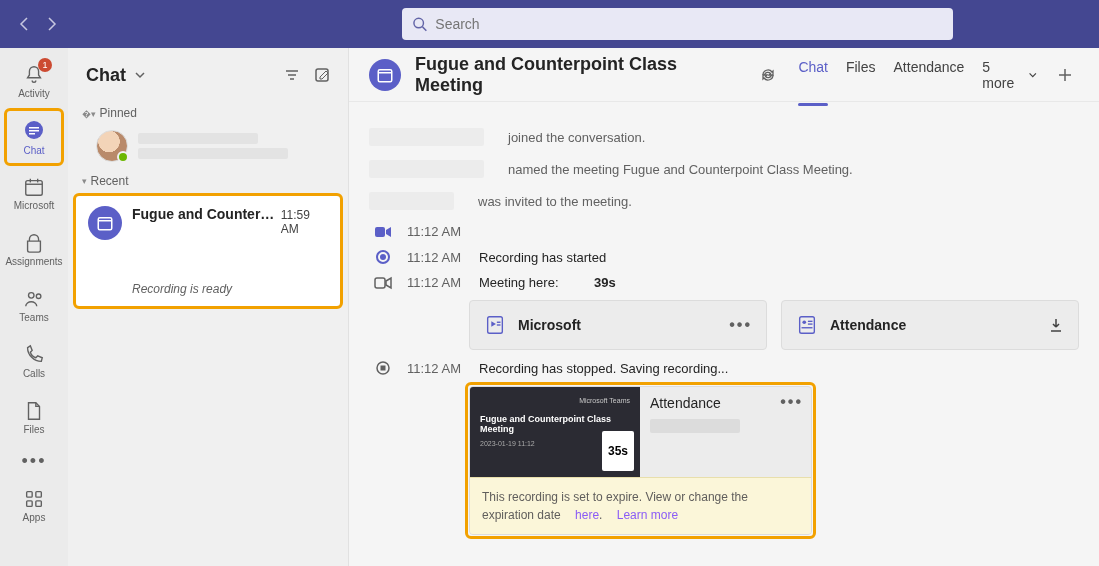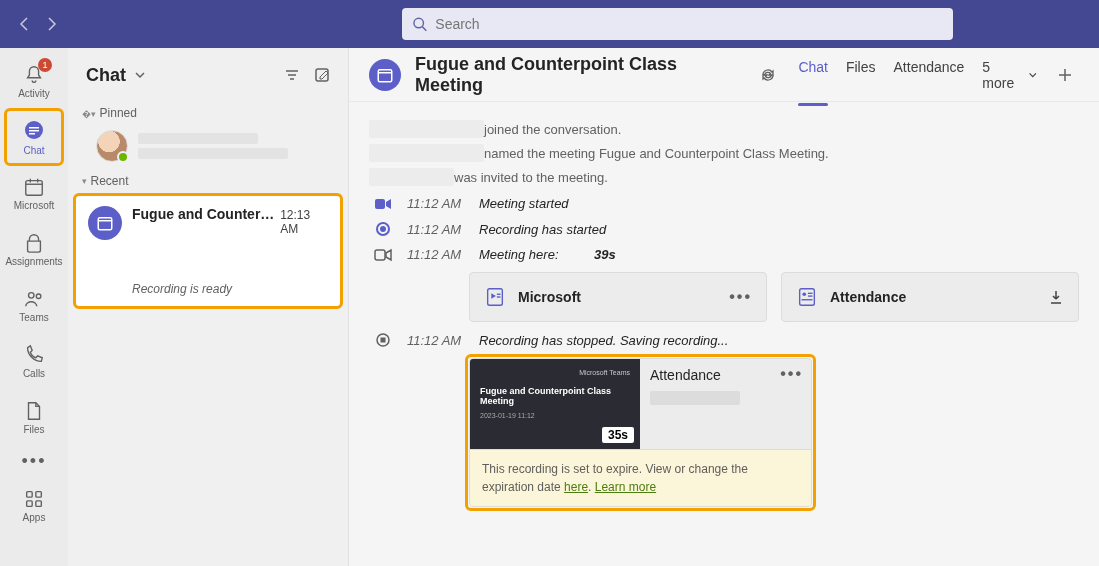--- a/index.html
+++ b/index.html
@@ -54,50 +54,50 @@
   .meeting-title { font-size: 18px; font-weight: 700; color:#242424; }
   .recur-icon { color:#616161; }
   .tabs { display: flex; gap: 18px; margin-left: 8px; }
   .tab { font-size: 14px; color:#424242; padding-bottom: 14px; margin-top:14px; cursor:pointer; position:relative;}
   .tab.active { color:#5b5fc7; }
   .tab.active::after { content:""; position:absolute; left:0; right:0; bottom:-1px; height:3px; background:#5b5fc7; border-radius:2px;}
   .more-tab { display:flex; align-items:center; gap:4px; }
   .header-plus { margin-left: auto; width: 28px; height:28px; display:flex;align-items:center;justify-content:center; color:#616161; cursor:pointer;}
 
   .feed { flex:1; overflow-y:auto; padding: 12px 20px 20px 20px; }
-  .sys-line { display:flex; align-items:center; gap:0; font-size:13px; color:#616161; margin: 6px 0; }
+  .sys-line { display:flex; align-items:center; gap:24px; font-size:13px; color:#616161; margin: 14px 0; }
   .grey-name { background:#ececec; height:18px; border-radius:2px; }
-  .event-row { display:grid; grid-template-columns: 28px 62px 1fr; align-items:center; gap:10px; font-size:13px; color:#242424; margin:10px 0;font-style:italic;}
+  .event-row { display:grid; grid-template-columns: 28px 62px 1fr; align-items:center; gap:10px; font-size:13px; color:#242424; margin:10px 0;}
   .event-icon { display:flex; justify-content:center; color:#5b5fc7; }
   .event-icon.grey { color:#616161; }
   .event-time { color:#616161; }
   .event-text { color:#242424; }
   .event-text .dur { font-weight:700;margin-left:32px; }
 
   .cards-row { display:flex; gap:14px; margin:8px 0 8px 100px; }
   .card { flex:1; background:#ececec; border:1px solid #dcdcdc; border-radius:4px; height:50px; display:flex; align-items:center; padding:0 14px; gap:12px; cursor:pointer;}
   .card-title { font-size:14px; font-weight:600; color:#242424;}
   .card-more { margin-left:auto; color:#616161; letter-spacing:2px; font-weight:700;}
   .card-dl { margin-left:auto; color:#424242;}
 
   .rec-card-wrap { margin: 8px 0 0 100px; position:relative; width:343px; }
   .rec-card-wrap::after { content:""; position:absolute; inset:-4px; border:3px solid #f2a100; border-radius:6px; pointer-events:none;}
   .rec-card { background:#ececec; border:1px solid #dcdcdc; border-radius:4px; overflow:hidden;}
   .rec-top { display:flex; height:90px; }
   .rec-thumb { width:170px; background:#2b2b33; color:#fff; position:relative; padding:10px 10px; display:flex; flex-direction:column; }
   .rec-thumb-brand { font-size:7px; color:#c7c7c7; text-align:right;}
   .rec-thumb-title { font-size:9px; font-weight:600; margin-top:10px;}
   .rec-thumb-date { font-size:7px; color:#aaa; margin-top:6px;}
-  .rec-dur { position:absolute; right:6px; bottom:6px; background:#fff; color:#000; font-size:12px; font-weight:700; padding:1px 6px; border-radius:2px;}
+  .rec-dur { position:absolute; right:6px; bottom:6px; background:#fff; color:#000; font-size:12px; font-weight:700; padding:13px 6px; border-radius:2px;}
   .rec-side { flex:1; padding:8px 10px; position:relative;}
   .rec-side-title { font-size:14px; color:#242424;}
   .rec-side-grey { background:#dcdcdc; height:14px; width:90px; margin-top:8px; border-radius:2px;}
   .rec-more { position:absolute; top:6px; right:8px; color:#616161; letter-spacing:2px; font-weight:700; cursor:pointer;}
   .rec-warn { background:#fbf6d9; border-top:1px solid #e8dfac; padding:10px 12px; font-size:12px; color:#605e5c; line-height:1.5;}
-  .rec-warn a { color:#4d7c0f; text-decoration:underline; cursor:pointer;}
+  .rec-warn a { color:#8b5cf6; cursor:pointer;margin-left:11px;}
 
   svg { display:block; }
 </style>
 </head>
 <body>
 
 <div class="titlebar">
   <div class="nav-arrows">
     <div class="nav-arrow">
       <svg width="10" height="14" viewBox="0 0 10 14">
@@ -234,21 +234,21 @@
     <div class="recent-item highlighted">
       <div class="recent-avatar">
         <svg width="18" height="18" viewBox="0 0 24 24">
             <rect x="3" y="5" width="18" height="16" rx="2" fill="none" stroke="#fff" stroke-width="2"></rect>
             <line x1="3" y1="9" x2="21" y2="9" stroke="#fff" stroke-width="2"></line>
           </svg>
       </div>
       <div class="recent-body">
         <div class="recent-row1">
           <span class="recent-title">Fugue and Counterpo...</span>
-          <span class="recent-time">12:13 AM</span>
+          <span class="recent-time">11:59 AM</span>
         </div>
         <div class="recent-sub">Recording is ready</div>
       </div>
     </div>
   </div>
 
   <div class="content">
     <div class="content-header">
       <div class="meeting-icon">
         <svg width="18" height="18" viewBox="0 0 24 24">
@@ -297,21 +297,20 @@
         </div>
 
       <div class="event-row">
         <div class="event-icon">
             <svg width="18" height="14" viewBox="0 0 18 14">
               <rect x="1" y="2" width="10" height="10" rx="2" fill="#5b5fc7"></rect>
               <path d="M12 5l5-3v10l-5-3z" fill="#5b5fc7"></path>
             </svg>
           </div>
         <div class="event-time">11:12 AM</div>
-        <div class="event-text">Meeting started</div>
       </div>
       <div class="event-row">
         <div class="event-icon">
             <svg width="16" height="16" viewBox="0 0 16 16">
               <circle cx="8" cy="8" r="6" fill="none" stroke="#5b5fc7" stroke-width="2"></circle>
               <circle cx="8" cy="8" r="3" fill="#5b5fc7"></circle>
             </svg>
           </div>
         <div class="event-time">11:12 AM</div>
         <div class="event-text">Recording has started</div>

